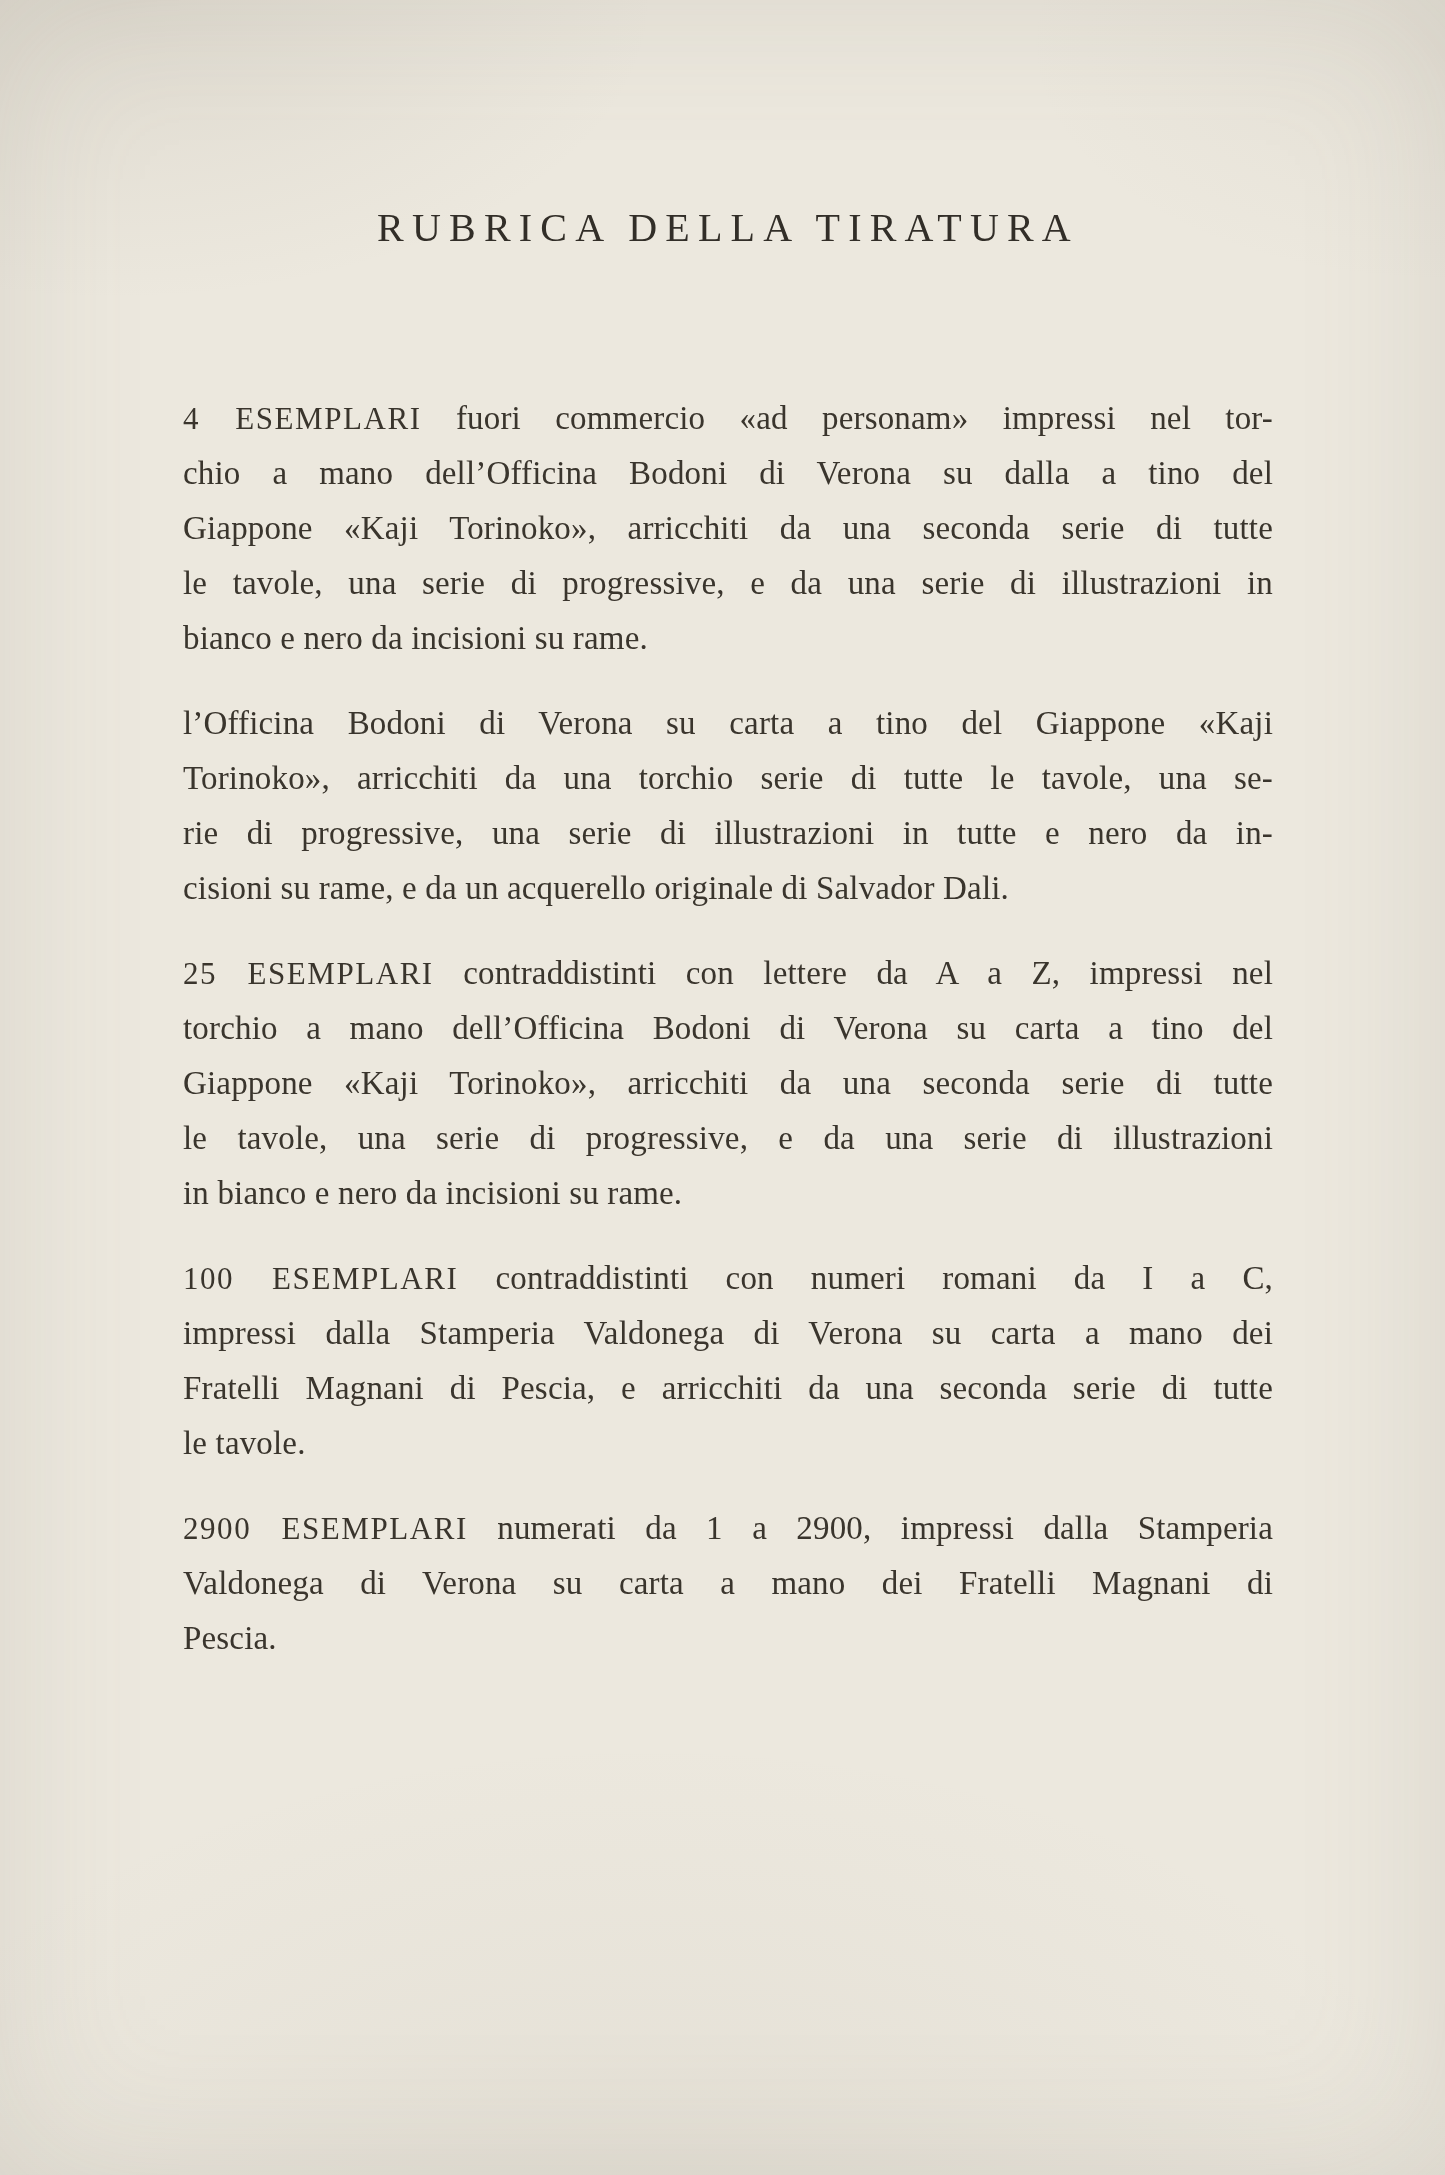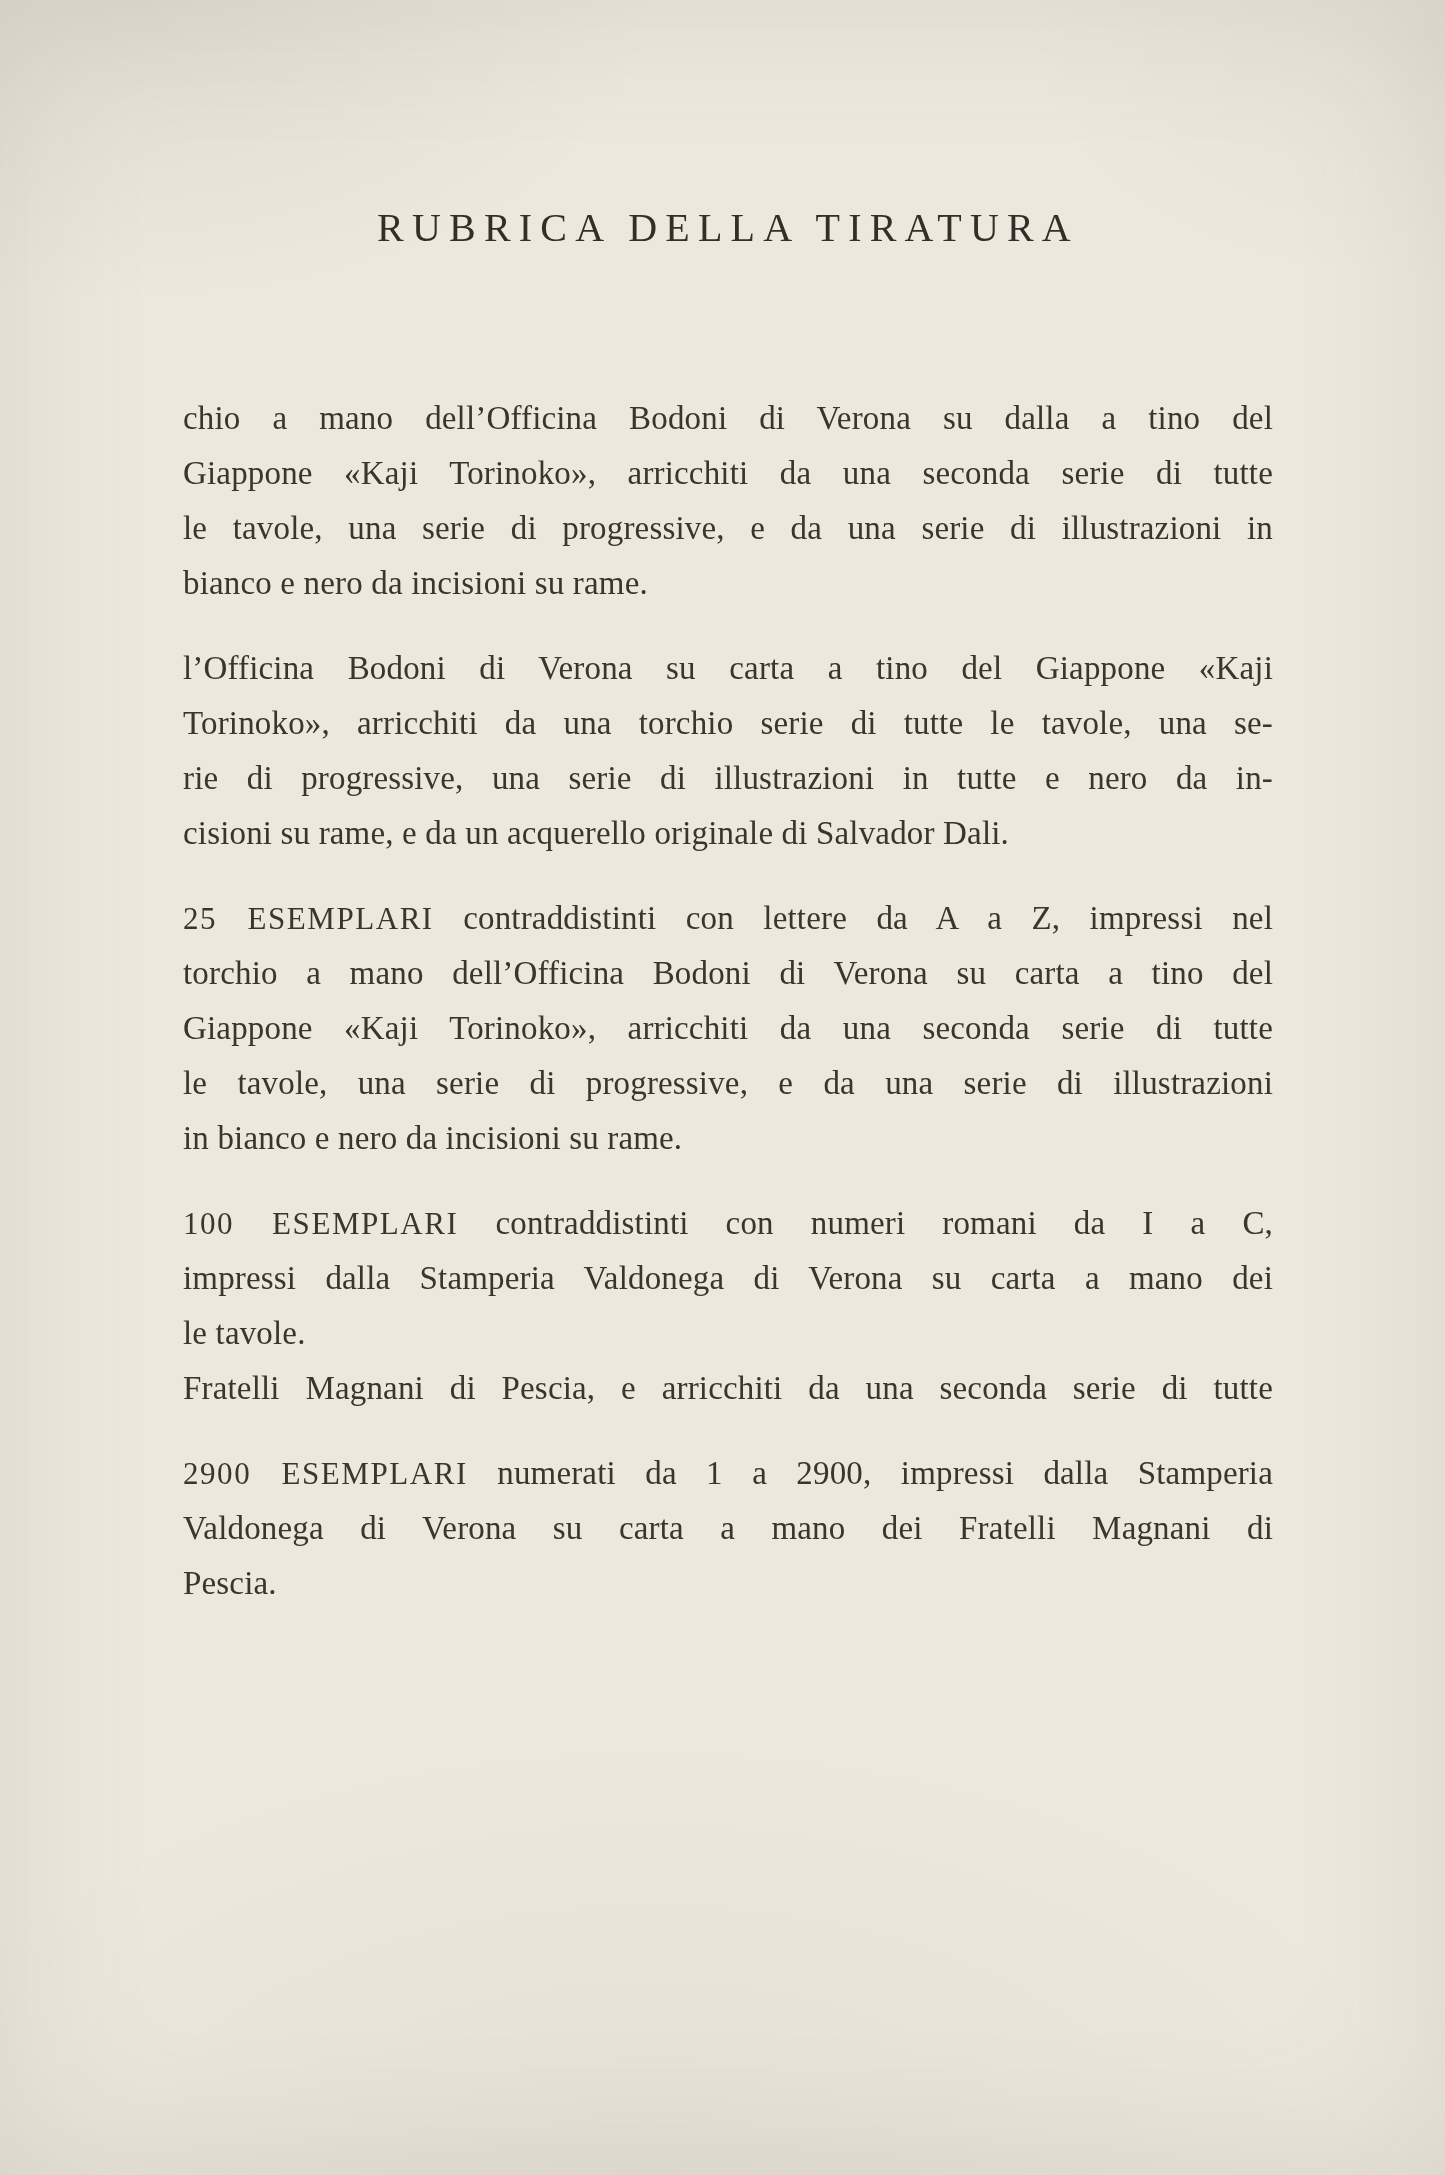--- a/index.html
+++ b/index.html
@@ -56,20 +56,21 @@
 <body>
 
 <div class="sheet">
   <div class="textblock">
 
     <h1 class="title">RUBRICA DELLA TIRATURA</h1>
 
     <div class="colophon">
 
       <div class="para">
+        <div class="line"><span class="lead">4 ESEMPLARI</span> <span>fuori commercio «ad personam» impressi nel tor-</span></div>
         <div class="line">chio a mano dell’Officina Bodoni di Verona su dalla a tino del</div>
         <div class="line">Giappone «Kaji Torinoko», arricchiti da una seconda serie di tutte</div>
         <div class="line">le tavole, una serie di progressive, e da una serie di illustrazioni in</div>
         <div class="line last">bianco e nero da incisioni su rame.</div>
       </div>
 
       <div class="para">
         <div class="line">l’Officina Bodoni di Verona su carta a tino del Giappone «Kaji</div>
         <div class="line">Torinoko», arricchiti da una torchio serie di tutte le tavole, una se-</div>
         <div class="line">rie di progressive, una serie di illustrazioni in tutte e nero da in-</div>
@@ -80,22 +81,22 @@
         <div class="line"><span class="lead">25 ESEMPLARI</span> <span>contraddistinti con lettere da A a Z, impressi nel</span></div>
         <div class="line">torchio a mano dell’Officina Bodoni di Verona su carta a tino del</div>
         <div class="line">Giappone «Kaji Torinoko», arricchiti da una seconda serie di tutte</div>
         <div class="line">le tavole, una serie di progressive, e da una serie di illustrazioni</div>
         <div class="line last">in bianco e nero da incisioni su rame.</div>
       </div>
 
       <div class="para">
         <div class="line"><span class="lead">100 ESEMPLARI</span> <span>contraddistinti con numeri romani da I a C,</span></div>
         <div class="line">impressi dalla Stamperia Valdonega di Verona su carta a mano dei</div>
+        <div class="line">Fratelli Magnani di Pescia, e arricchiti da una seconda serie di tutte</div>
         <div class="line last">le tavole.</div>
-        <div class="line">Fratelli Magnani di Pescia, e arricchiti da una seconda serie di tutte</div>
       </div>
 
       <div class="para">
         <div class="line"><span class="lead">2900 ESEMPLARI</span> <span>numerati da 1 a 2900, impressi dalla Stamperia</span></div>
         <div class="line">Valdonega di Verona su carta a mano dei Fratelli Magnani di</div>
         <div class="line last">Pescia.</div>
       </div>
 
     </div>
   </div>

